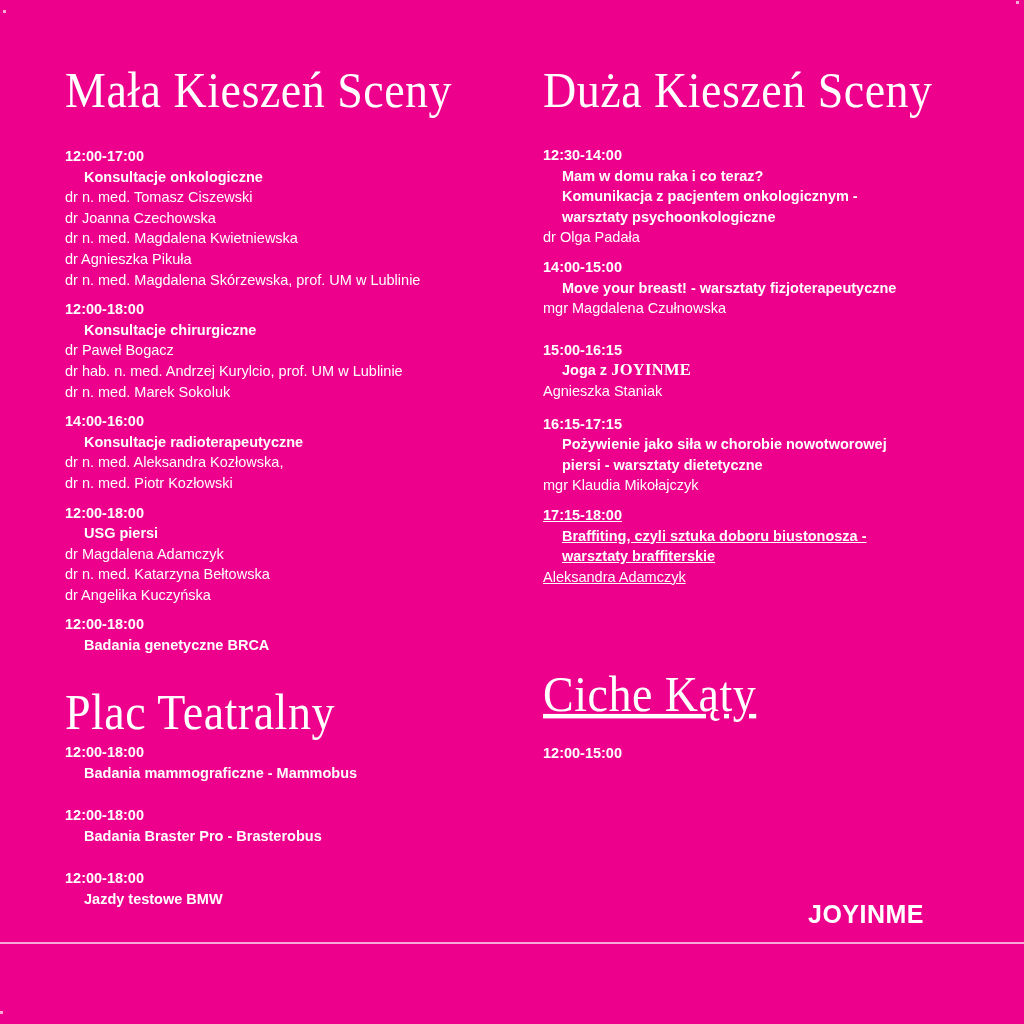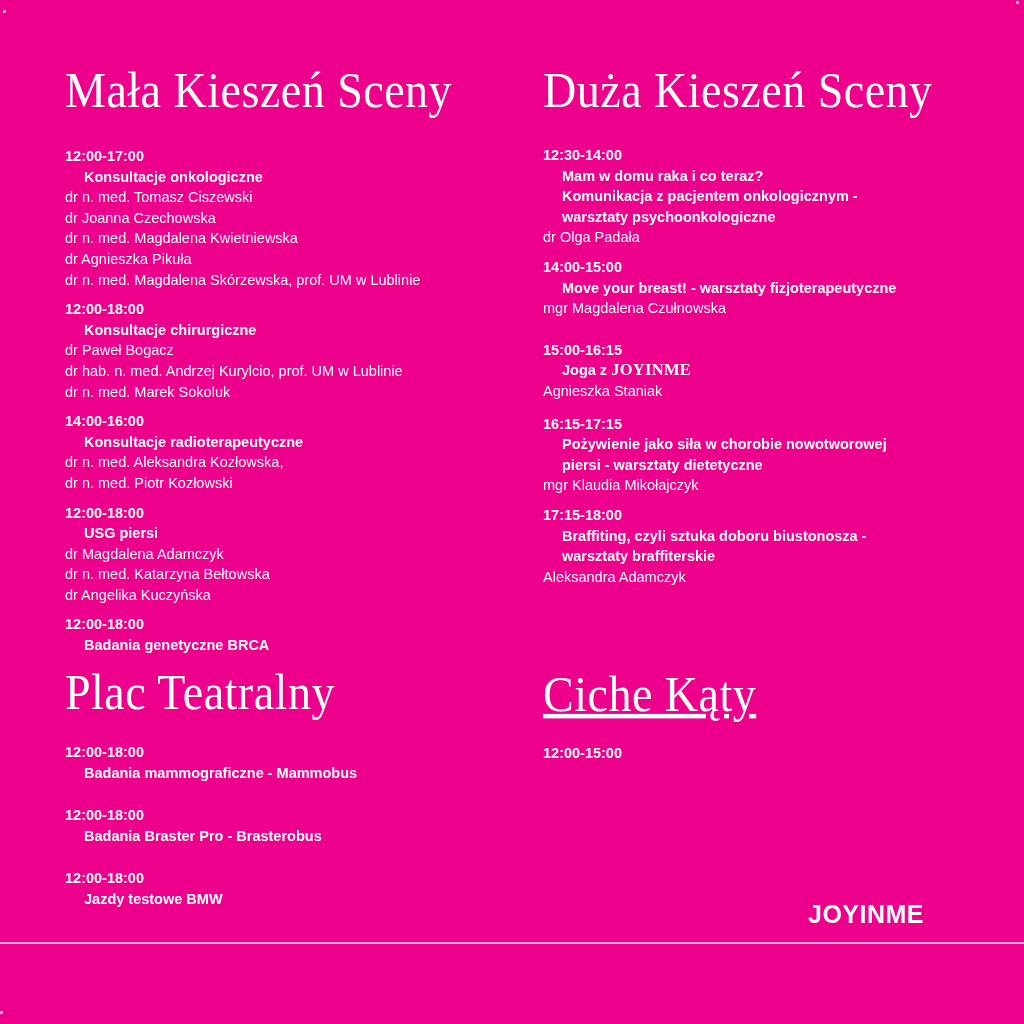--- a/index.html
+++ b/index.html
@@ -96,29 +96,29 @@
       <span>Joga z</span><span class="logo">JOYINME</span>
     </div>
     <div class="line person">Agnieszka Staniak</div>
   </div>
   <div class="session" style="margin-top:12px;">
     <div class="line time">16:15-17:15</div>
     <div class="line title">Pożywienie jako siła w chorobie nowotworowej</div>
     <div class="line title">piersi - warsztaty dietetyczne</div>
     <div class="line person">mgr Klaudia Mikołajczyk</div>
   </div>
-  <div class="session" style="margin-top:9px;">
+  <div class="session" style="margin-top:9px;text-decoration:underline;">
     <div class="line time">17:15-18:00</div>
     <div class="line title">Braffiting, czyli sztuka doboru biustonosza -</div>
     <div class="line title">warsztaty braffiterskie</div>
     <div class="line person">Aleksandra Adamczyk</div>
   </div>
 </div>
 
-<div class="col" style="left:65px; top:666px;text-align:right;">
+<div class="col" style="left:65px; top:686px;text-align:right;">
   <h2 class="heading">Plac Teatralny</h2>
 </div>
 <div class="col" style="left:65px; top:730px;">
   <div class="session">
     <div class="line time">12:00-18:00</div>
     <div class="line title">Badania mammograficzne - Mammobus</div>
   </div>
   <div class="session" style="margin-top:22px;">
     <div class="line time">12:00-18:00</div>
     <div class="line title">Badania Braster Pro - Brasterobus</div>

